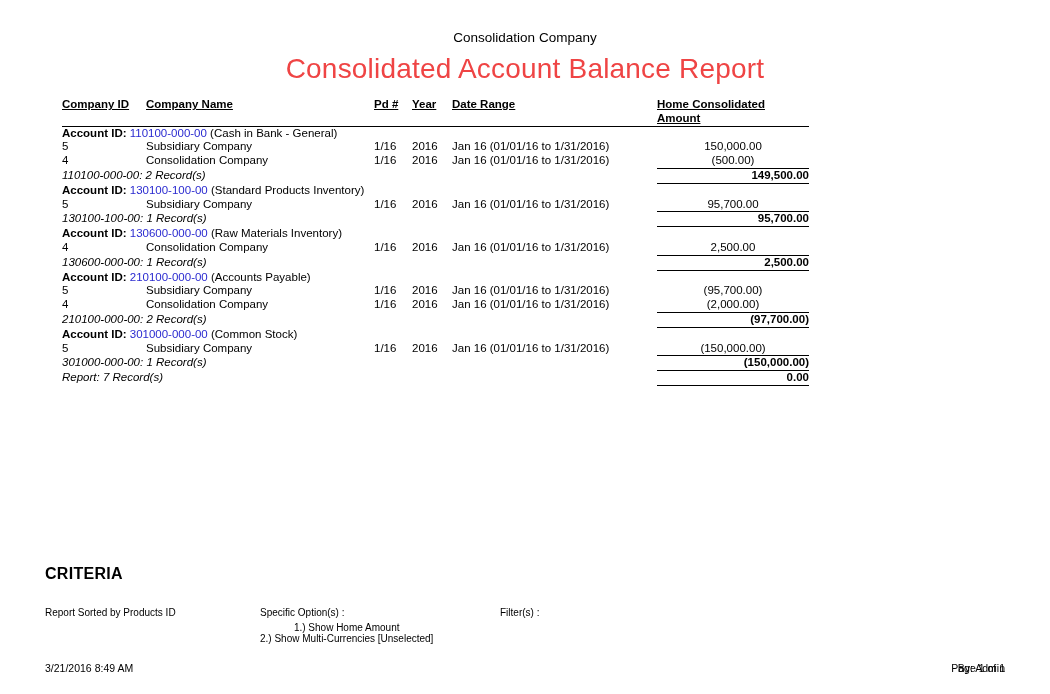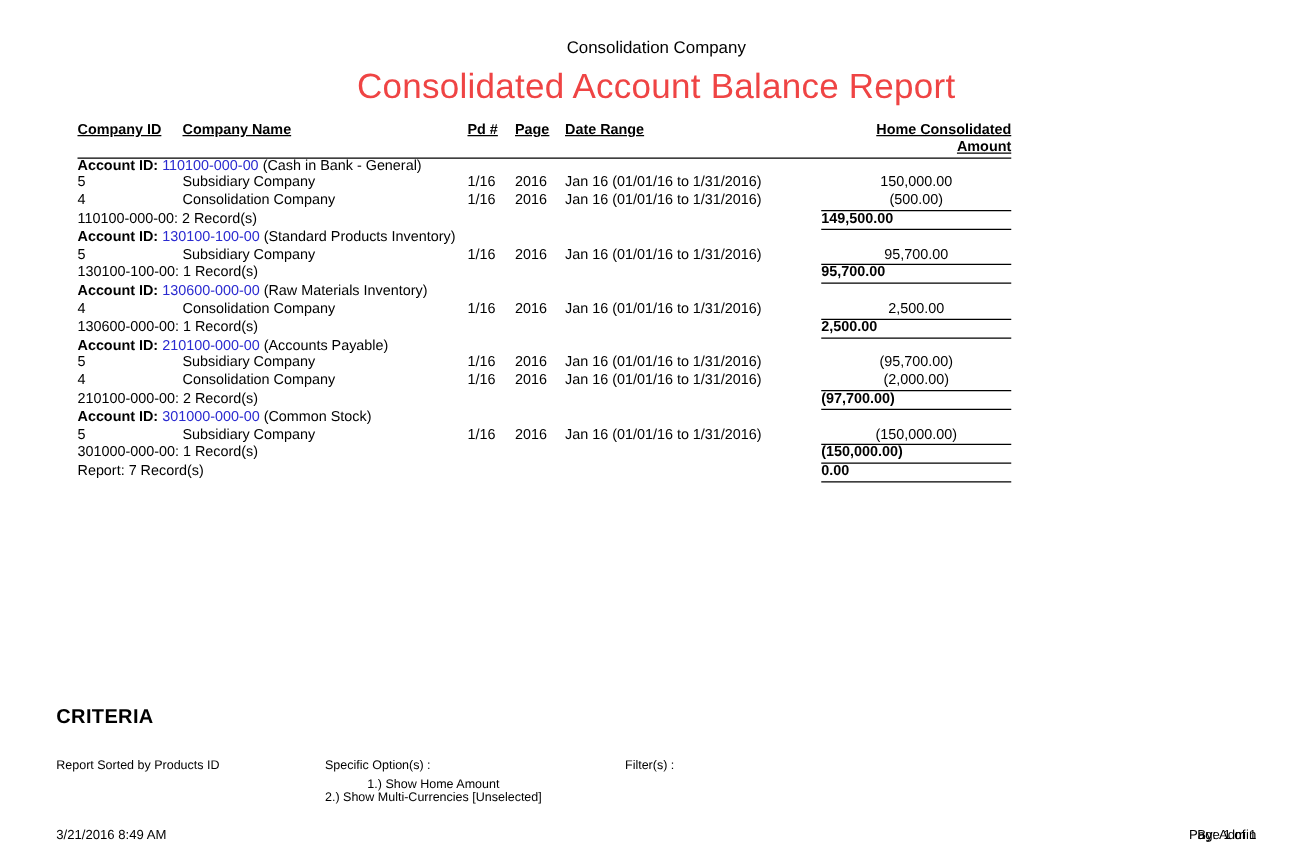--- a/index.html
+++ b/index.html
@@ -59,21 +59,21 @@
   }
   .hdr-label {
     text-decoration: underline;
     display: inline-block;
   }
   .col-id { width: 84px; }
   .col-name { width: 228px; }
   .col-pd { width: 38px; }
   .col-year { width: 40px; }
   .col-range { width: 205px; }
-  .col-amt { width: 152px; text-align: right; }
+  .col-amt { width: 152px; }
 
   .topline {
     border-top: 1.6px solid #000;
     height: 0;
     width: 747px;
     margin: 0;
   }
 
   .acct-head {
     font-size: 11.5px;
@@ -91,28 +91,29 @@
   .data-row td {
     padding-top: 6px;
     padding-bottom: 2px;
     font-size: 11.5px;
   }
   .amt {
     text-align: center;
     padding-right: 2px;
   }
   .subtotal-label {
+    font-style: italic;
     font-size: 11.5px;
     padding-top: 8px;
   }
   .subtotal-row td {
     padding-top: 4px;
   }
   .subtotal-amt {
-    text-align: left;
+    text-align: right;
     font-weight: bold;
     font-size: 11.5px;
     padding-right: 2px;
     padding-top: 2px;
   }
   .rule-cell {
     padding: 0;
   }
   .rule-line {
     border-top: 1px solid #000;
@@ -190,21 +191,21 @@
 
   <div class="report-area">
 
     <table class="rep">
       <tbody>
 
         <tr class="hdr-row">
           <td class="col-id"><span class="hdr-label">Company ID</span></td>
           <td class="col-name"><span class="hdr-label">Company Name</span></td>
           <td class="col-pd"><span class="hdr-label">Pd #</span></td>
-          <td class="col-year"><span class="hdr-label">Page</span></td>
+          <td class="col-year"><span class="hdr-label">Year</span></td>
           <td class="col-range"><span class="hdr-label">Date Range</span></td>
           <td class="col-amt"><span class="hdr-label">Home Consolidated Amount</span></td>
         </tr>
       </tbody>
     </table>
 
     <div class="topline"></div>
 
     <table class="rep">
       <tbody>

